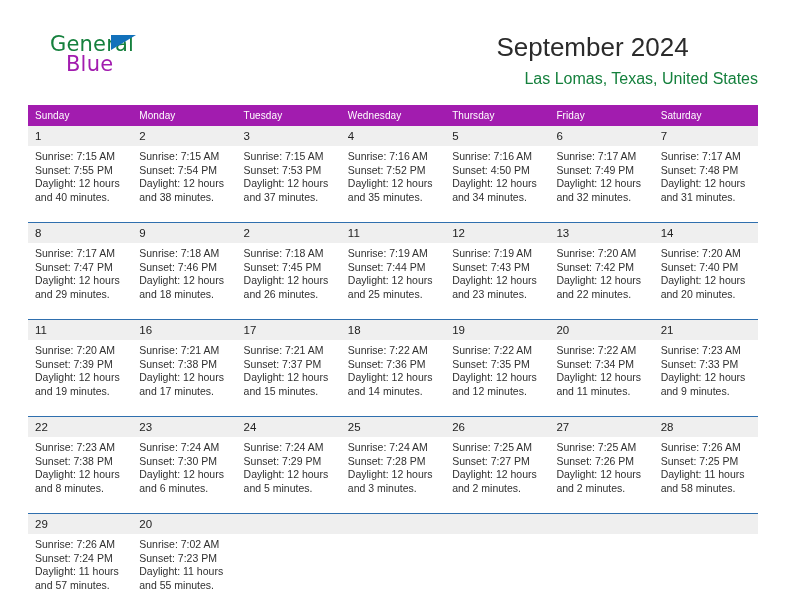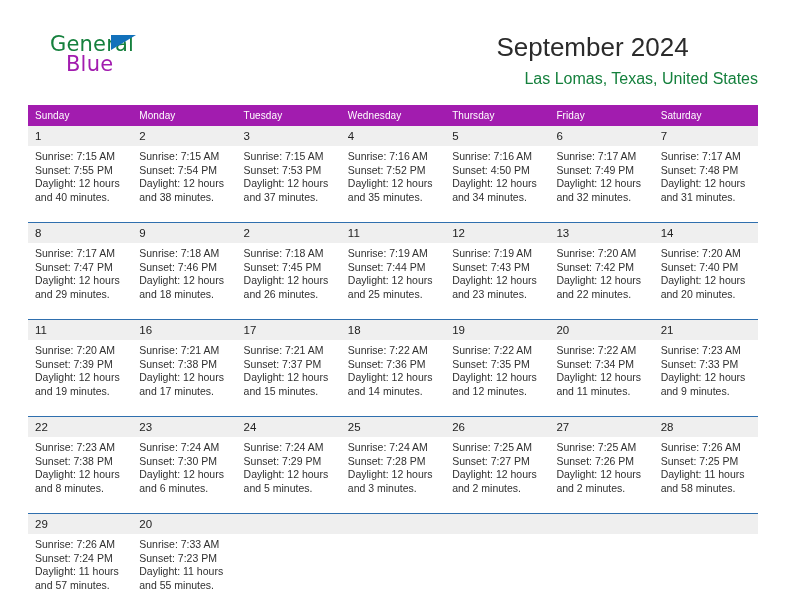--- a/index.html
+++ b/index.html
@@ -453,21 +453,21 @@
             <div class="cell-body">
               <div class="line">Sunrise: 7:26 AM</div>
               <div class="line">Sunset: 7:24 PM</div>
               <div class="line">Daylight: 11 hours</div>
               <div class="line">and 57 minutes.</div>
             </div>
           </td>
           <td>
             <div class="daynum">20</div>
             <div class="cell-body">
-              <div class="line">Sunrise: 7:33 AM</div>
+              <div class="line">Sunrise: 7:02 AM</div>
               <div class="line">Sunset: 7:23 PM</div>
               <div class="line">Daylight: 11 hours</div>
               <div class="line">and 55 minutes.</div>
             </div>
           </td>
           <td class="blank">
             <div class="daynum empty"></div>
             <div class="cell-body"></div>
           </td>
           <td class="blank">

